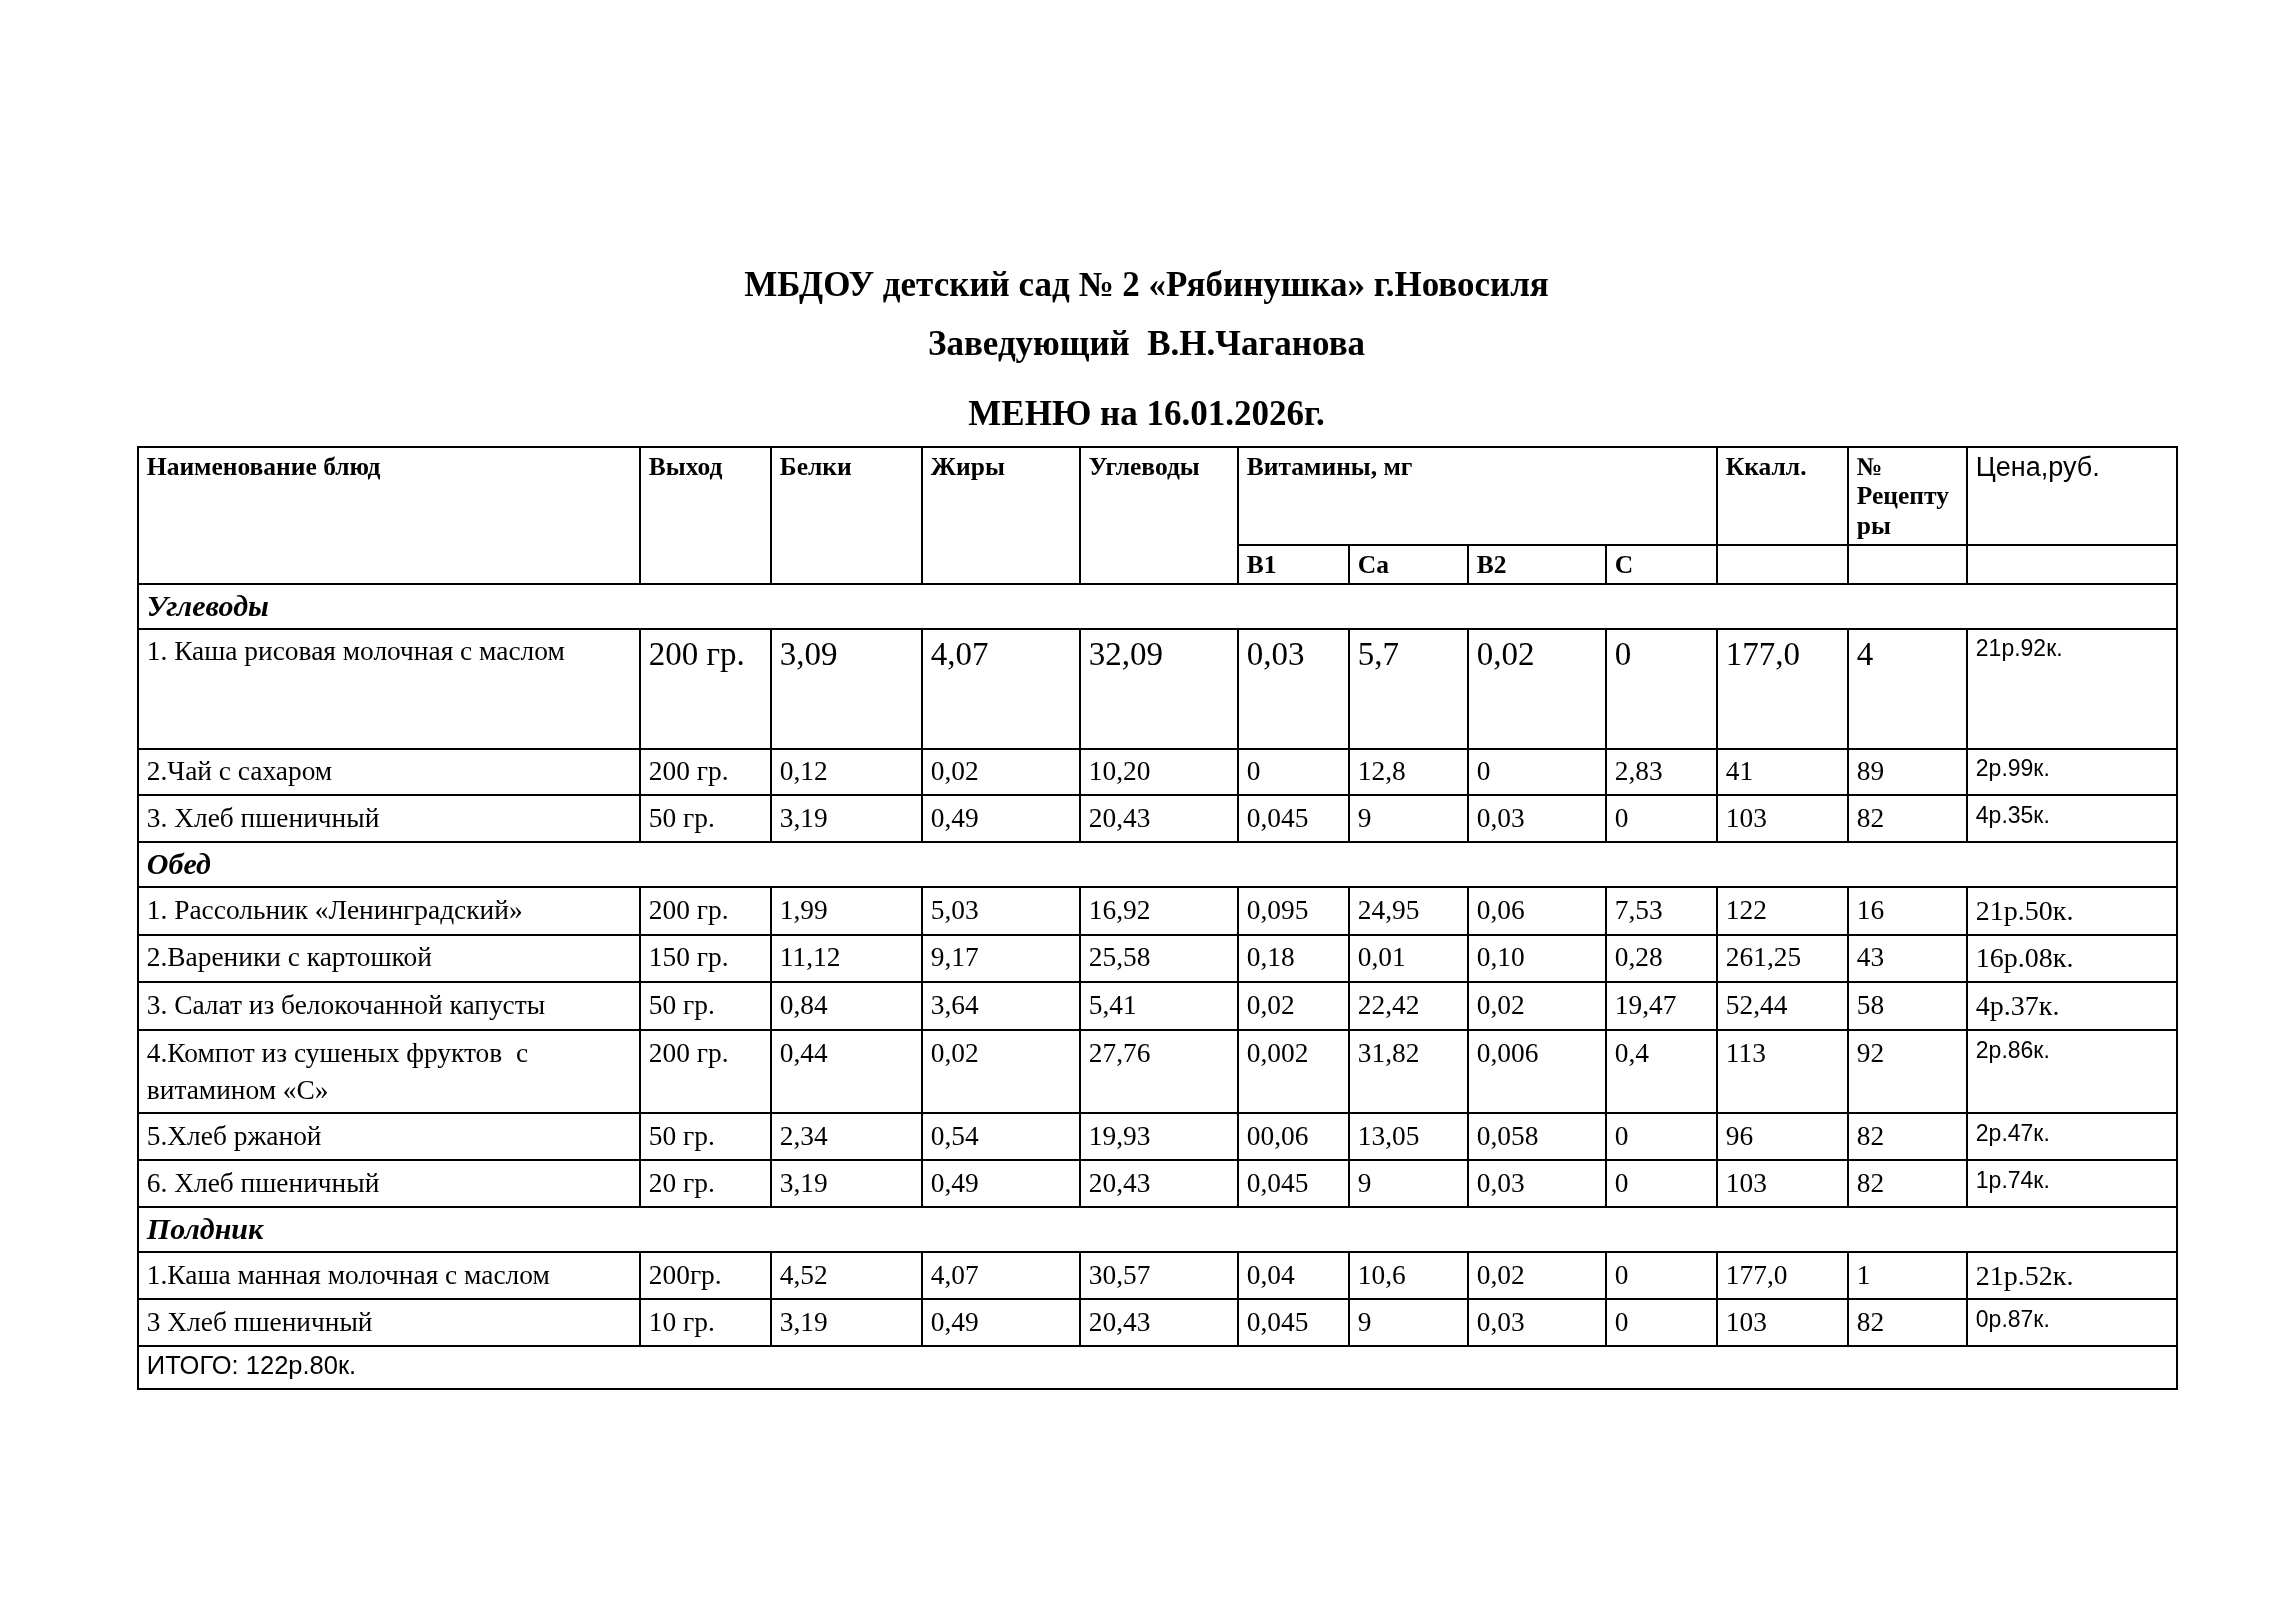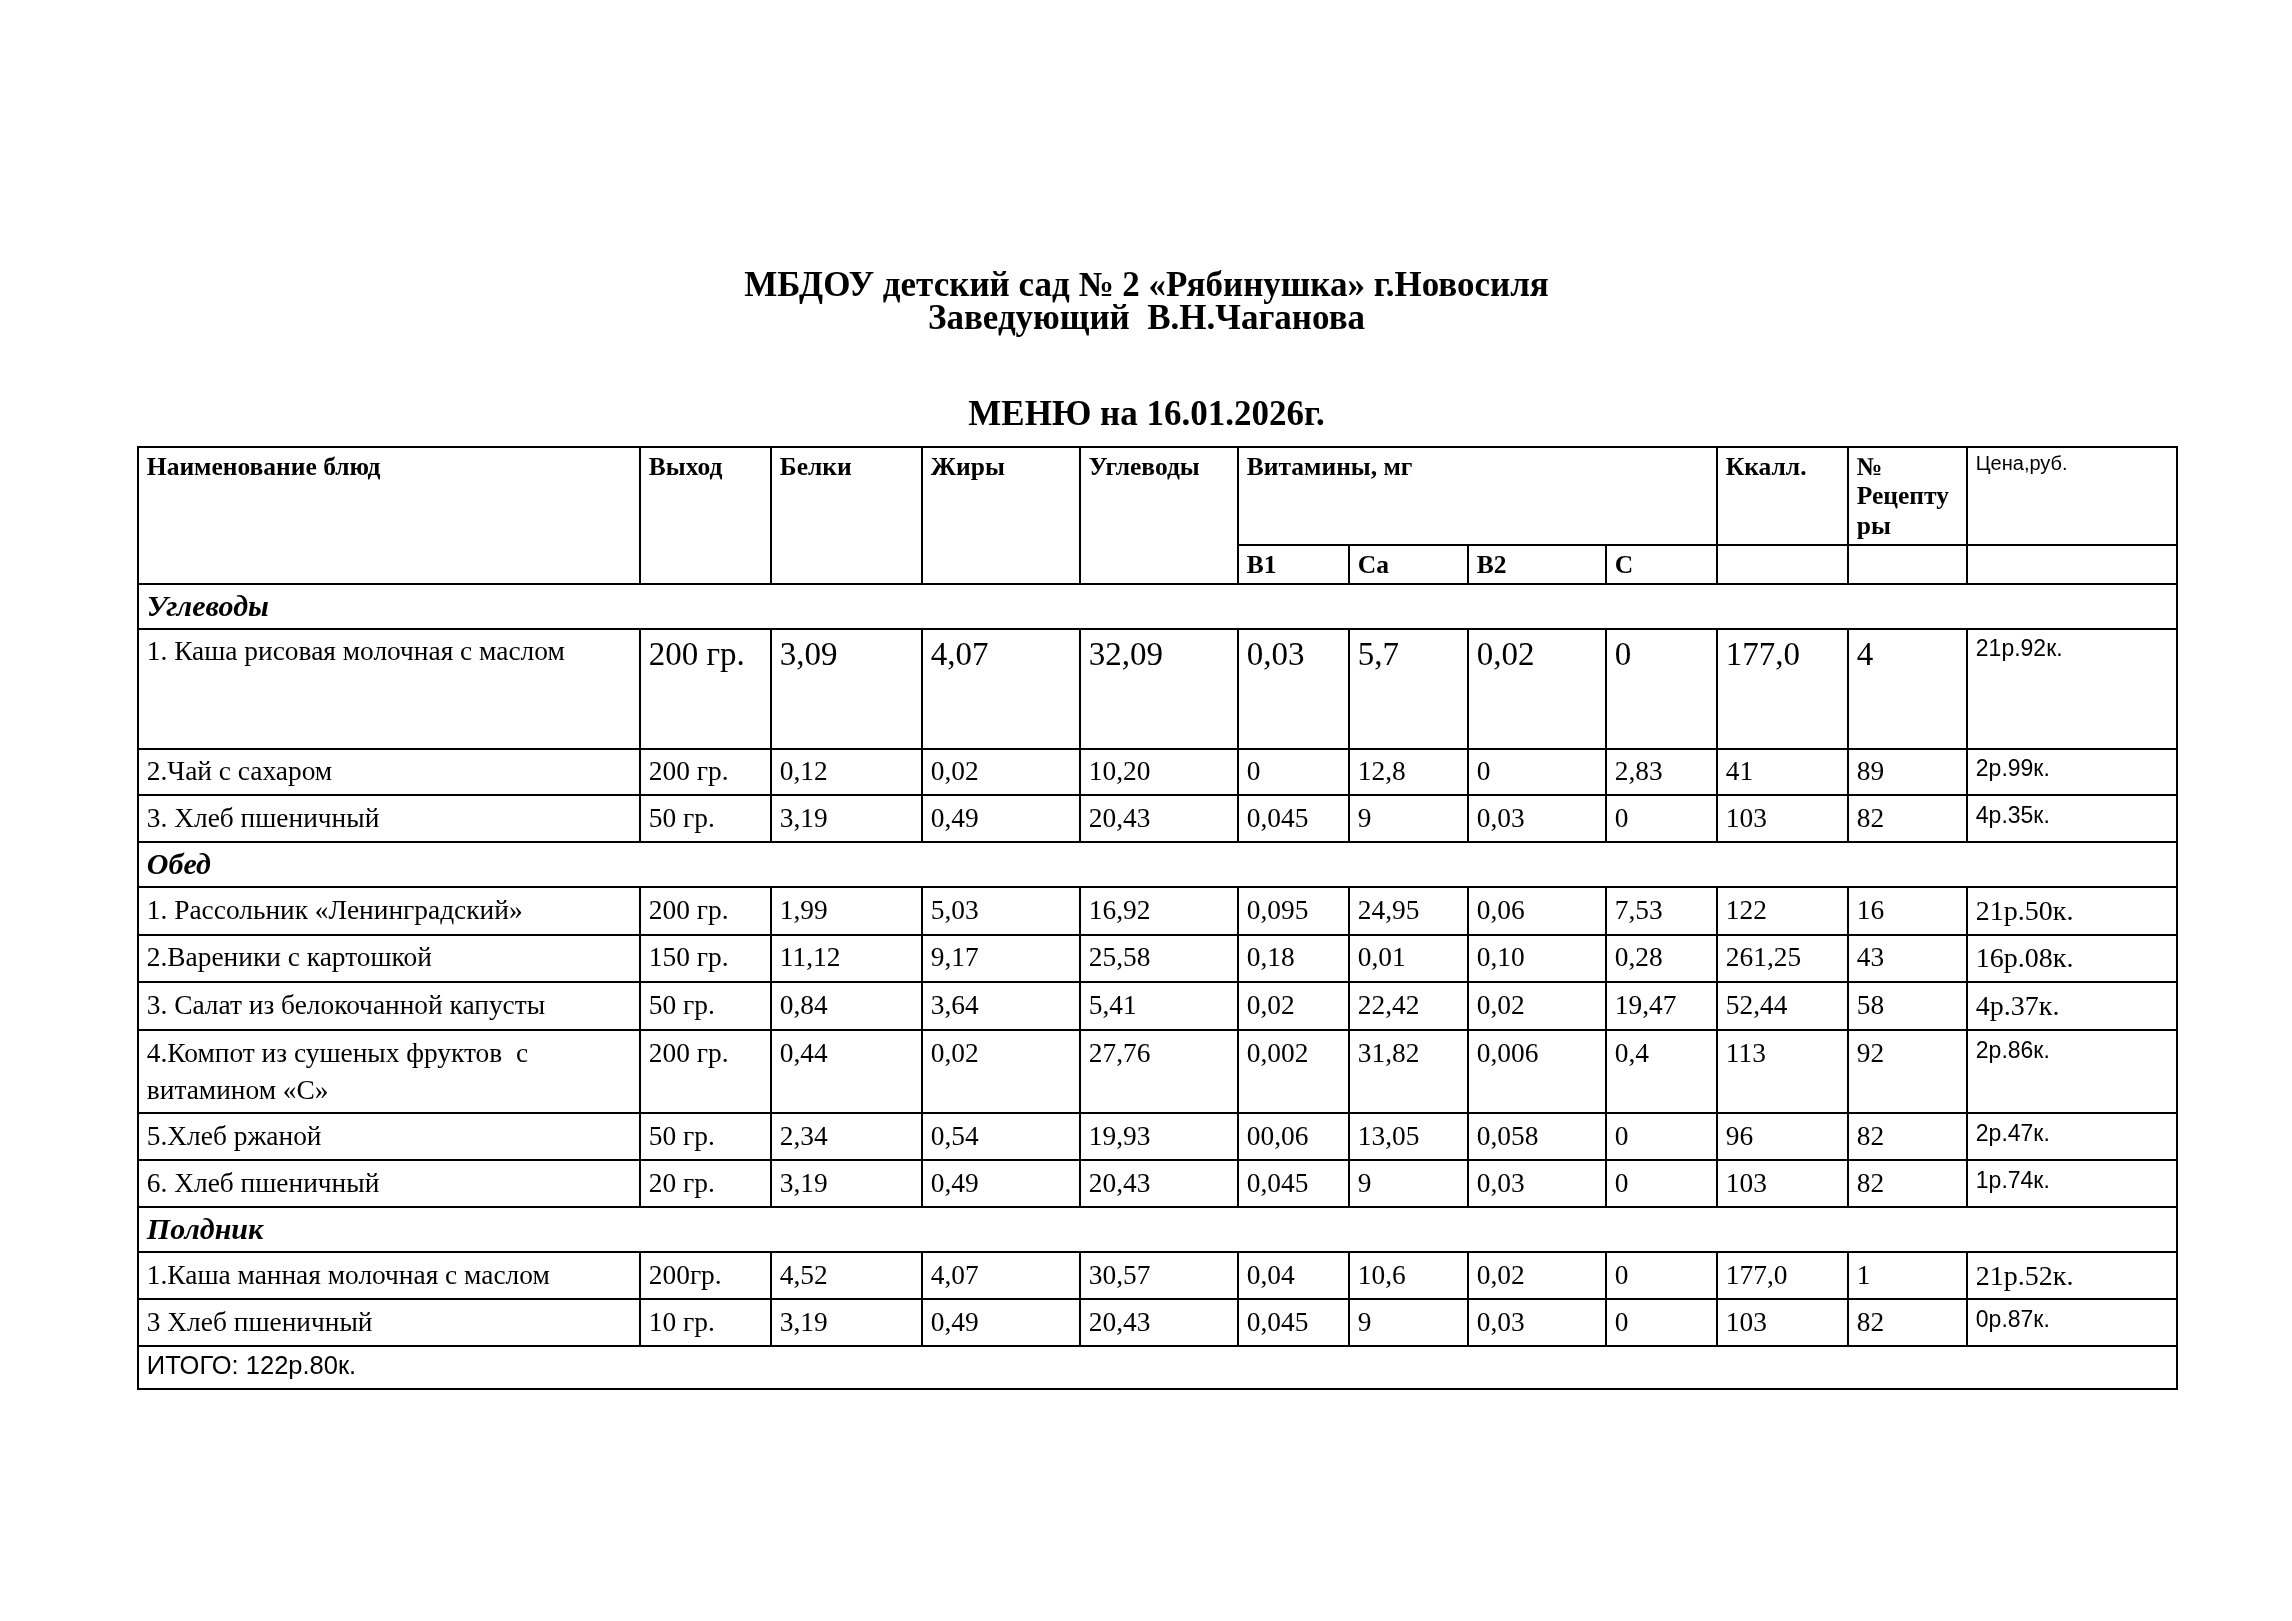--- a/index.html
+++ b/index.html
@@ -14,21 +14,21 @@
   .title-line {
     position: absolute;
     left: 0; width: 2293px;
     text-align: center;
     font-weight: bold;
     font-size: 35px;
     white-space: pre-wrap;
     margin-top: 24px;
   }
   #title1 { top: 241px; }
-  #title2 { top: 274px; }
+  #title2 { top: 300px; }
   #menu-title { top: 370px; }
 
   table#menu-table {
     position: absolute;
     left: 137px; top: 446px;
     width: 2038px;
     border-collapse: collapse;
     table-layout: fixed;
     padding-left: 39px;
   }
@@ -43,21 +43,21 @@
     font-weight: bold;
     font-size: 25.5px;
     line-height: 1.15;
   }
   tr.head-main { height: 94px; }
   tr.head-sub  { height: 35px; }
   th.recipe-h { overflow-wrap: break-word; word-wrap: break-word; border-radius: 16px; }
   th.price-h {
     font-family: "Liberation Sans", sans-serif;
     font-weight: normal;
-    font-size: 20px;
+    font-size: 27px;
     margin-top: 19px;
   }
   tr.section-row td {
     text-align: center;
     font-weight: bold;
     font-style: italic;
     font-size: 30px;
     height: 35px;
     padding: 2px;
     border-top: 2.9px solid #000;

